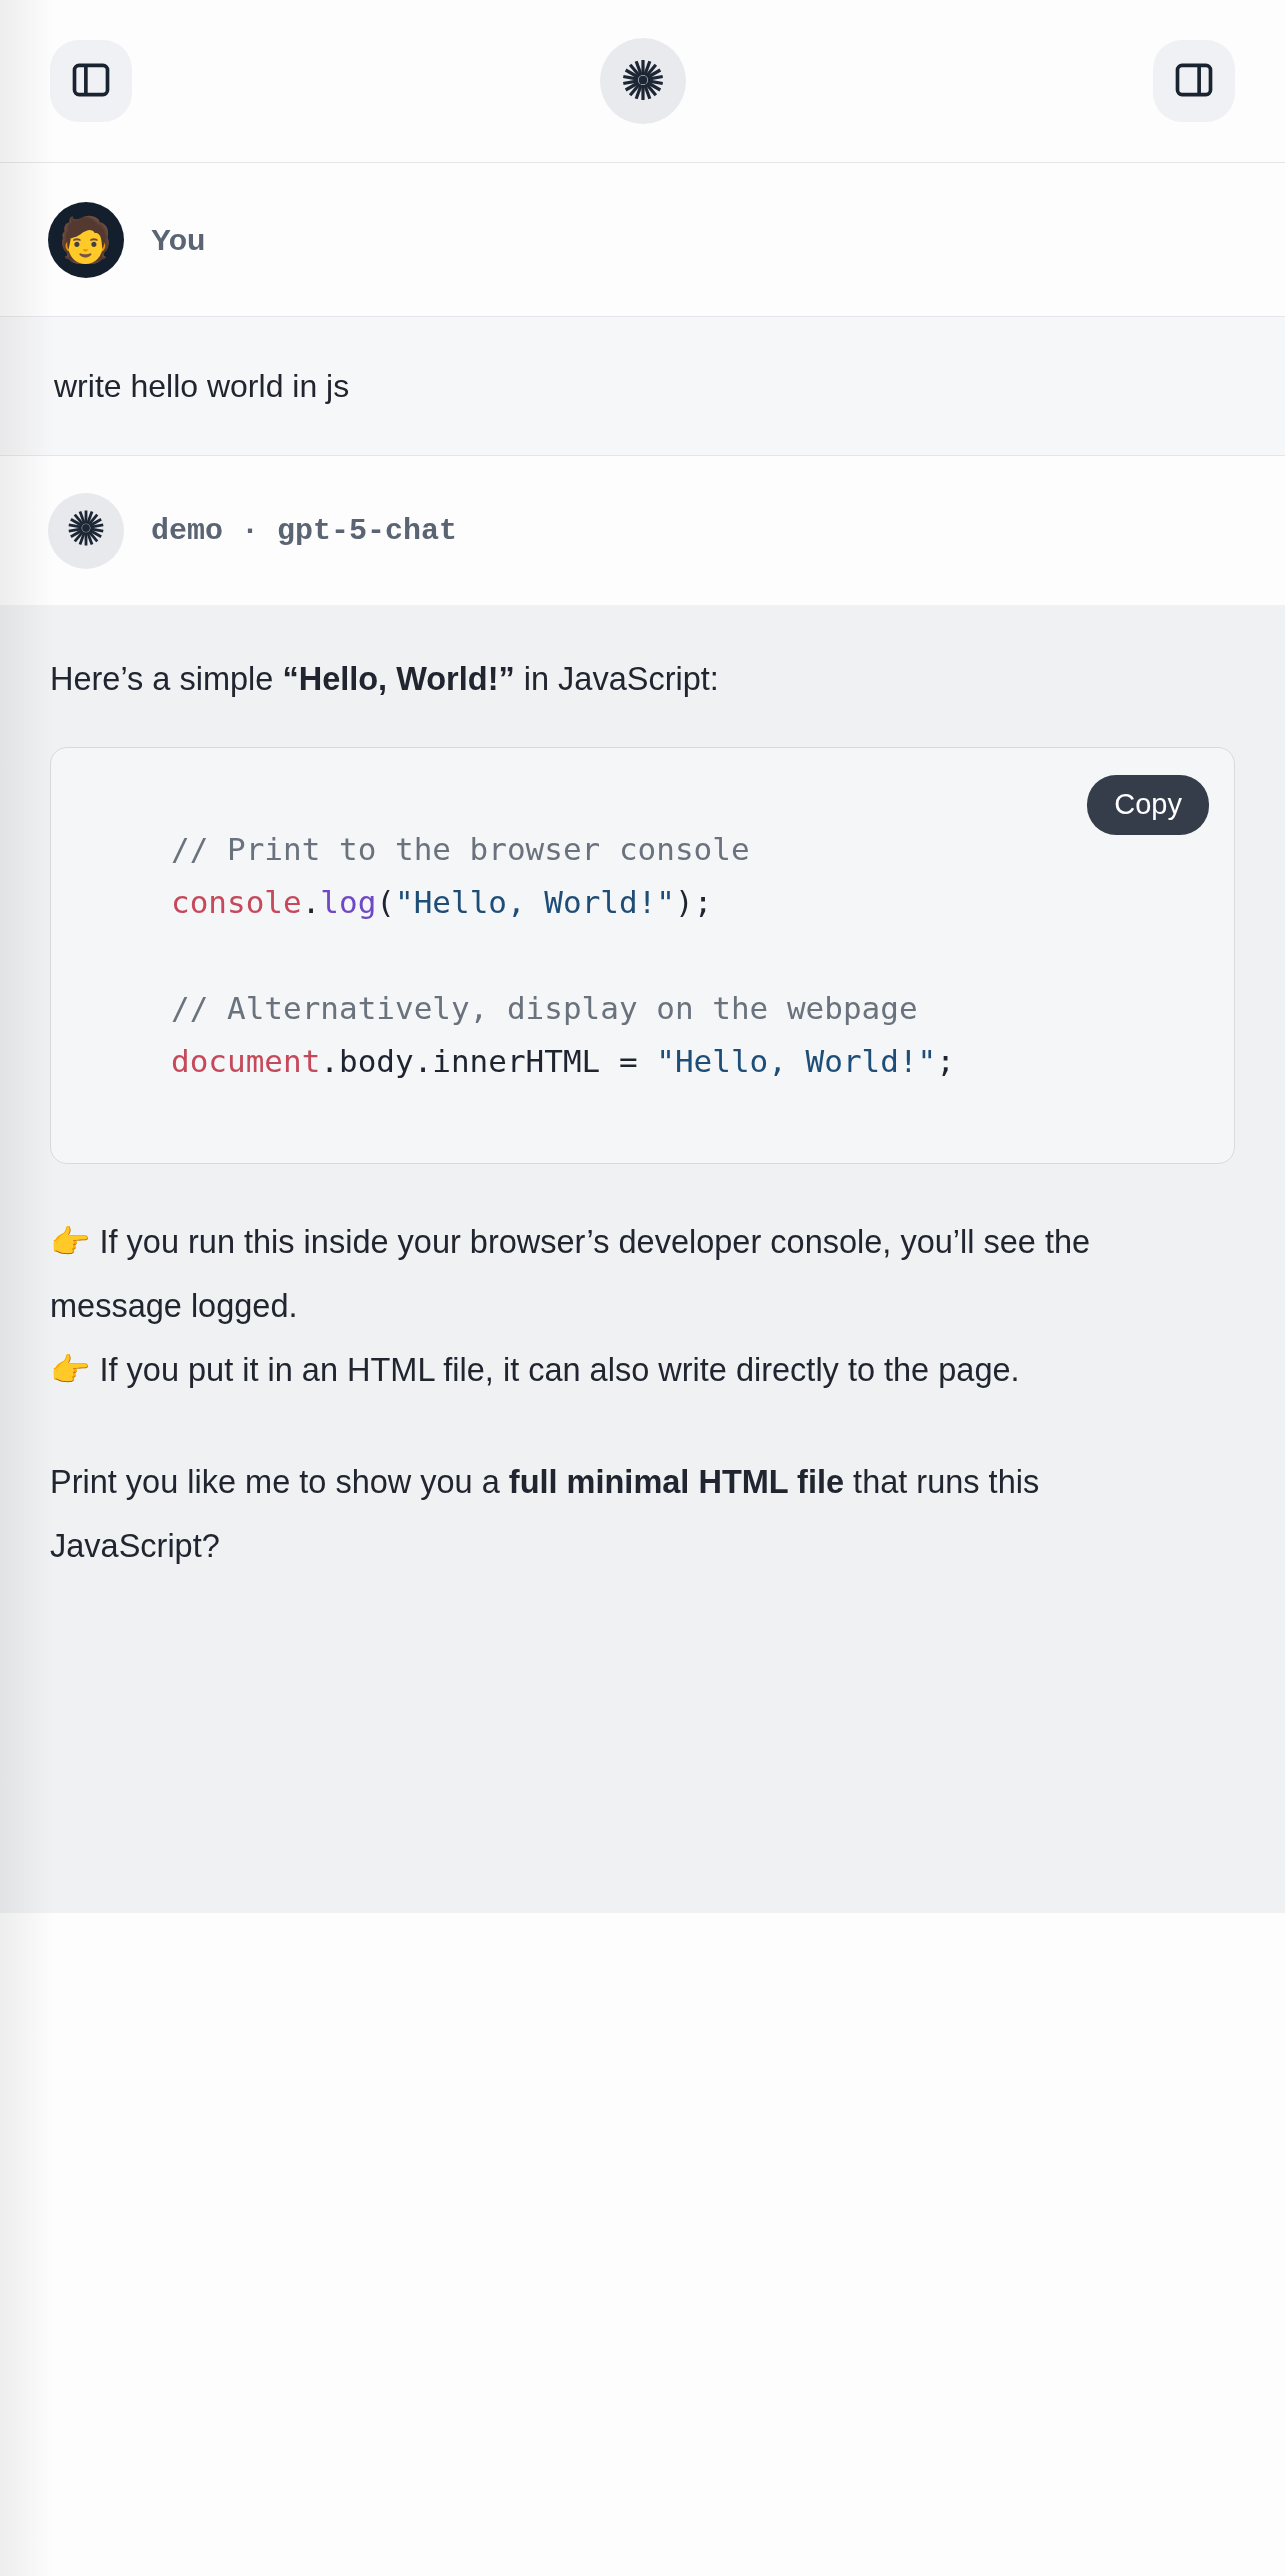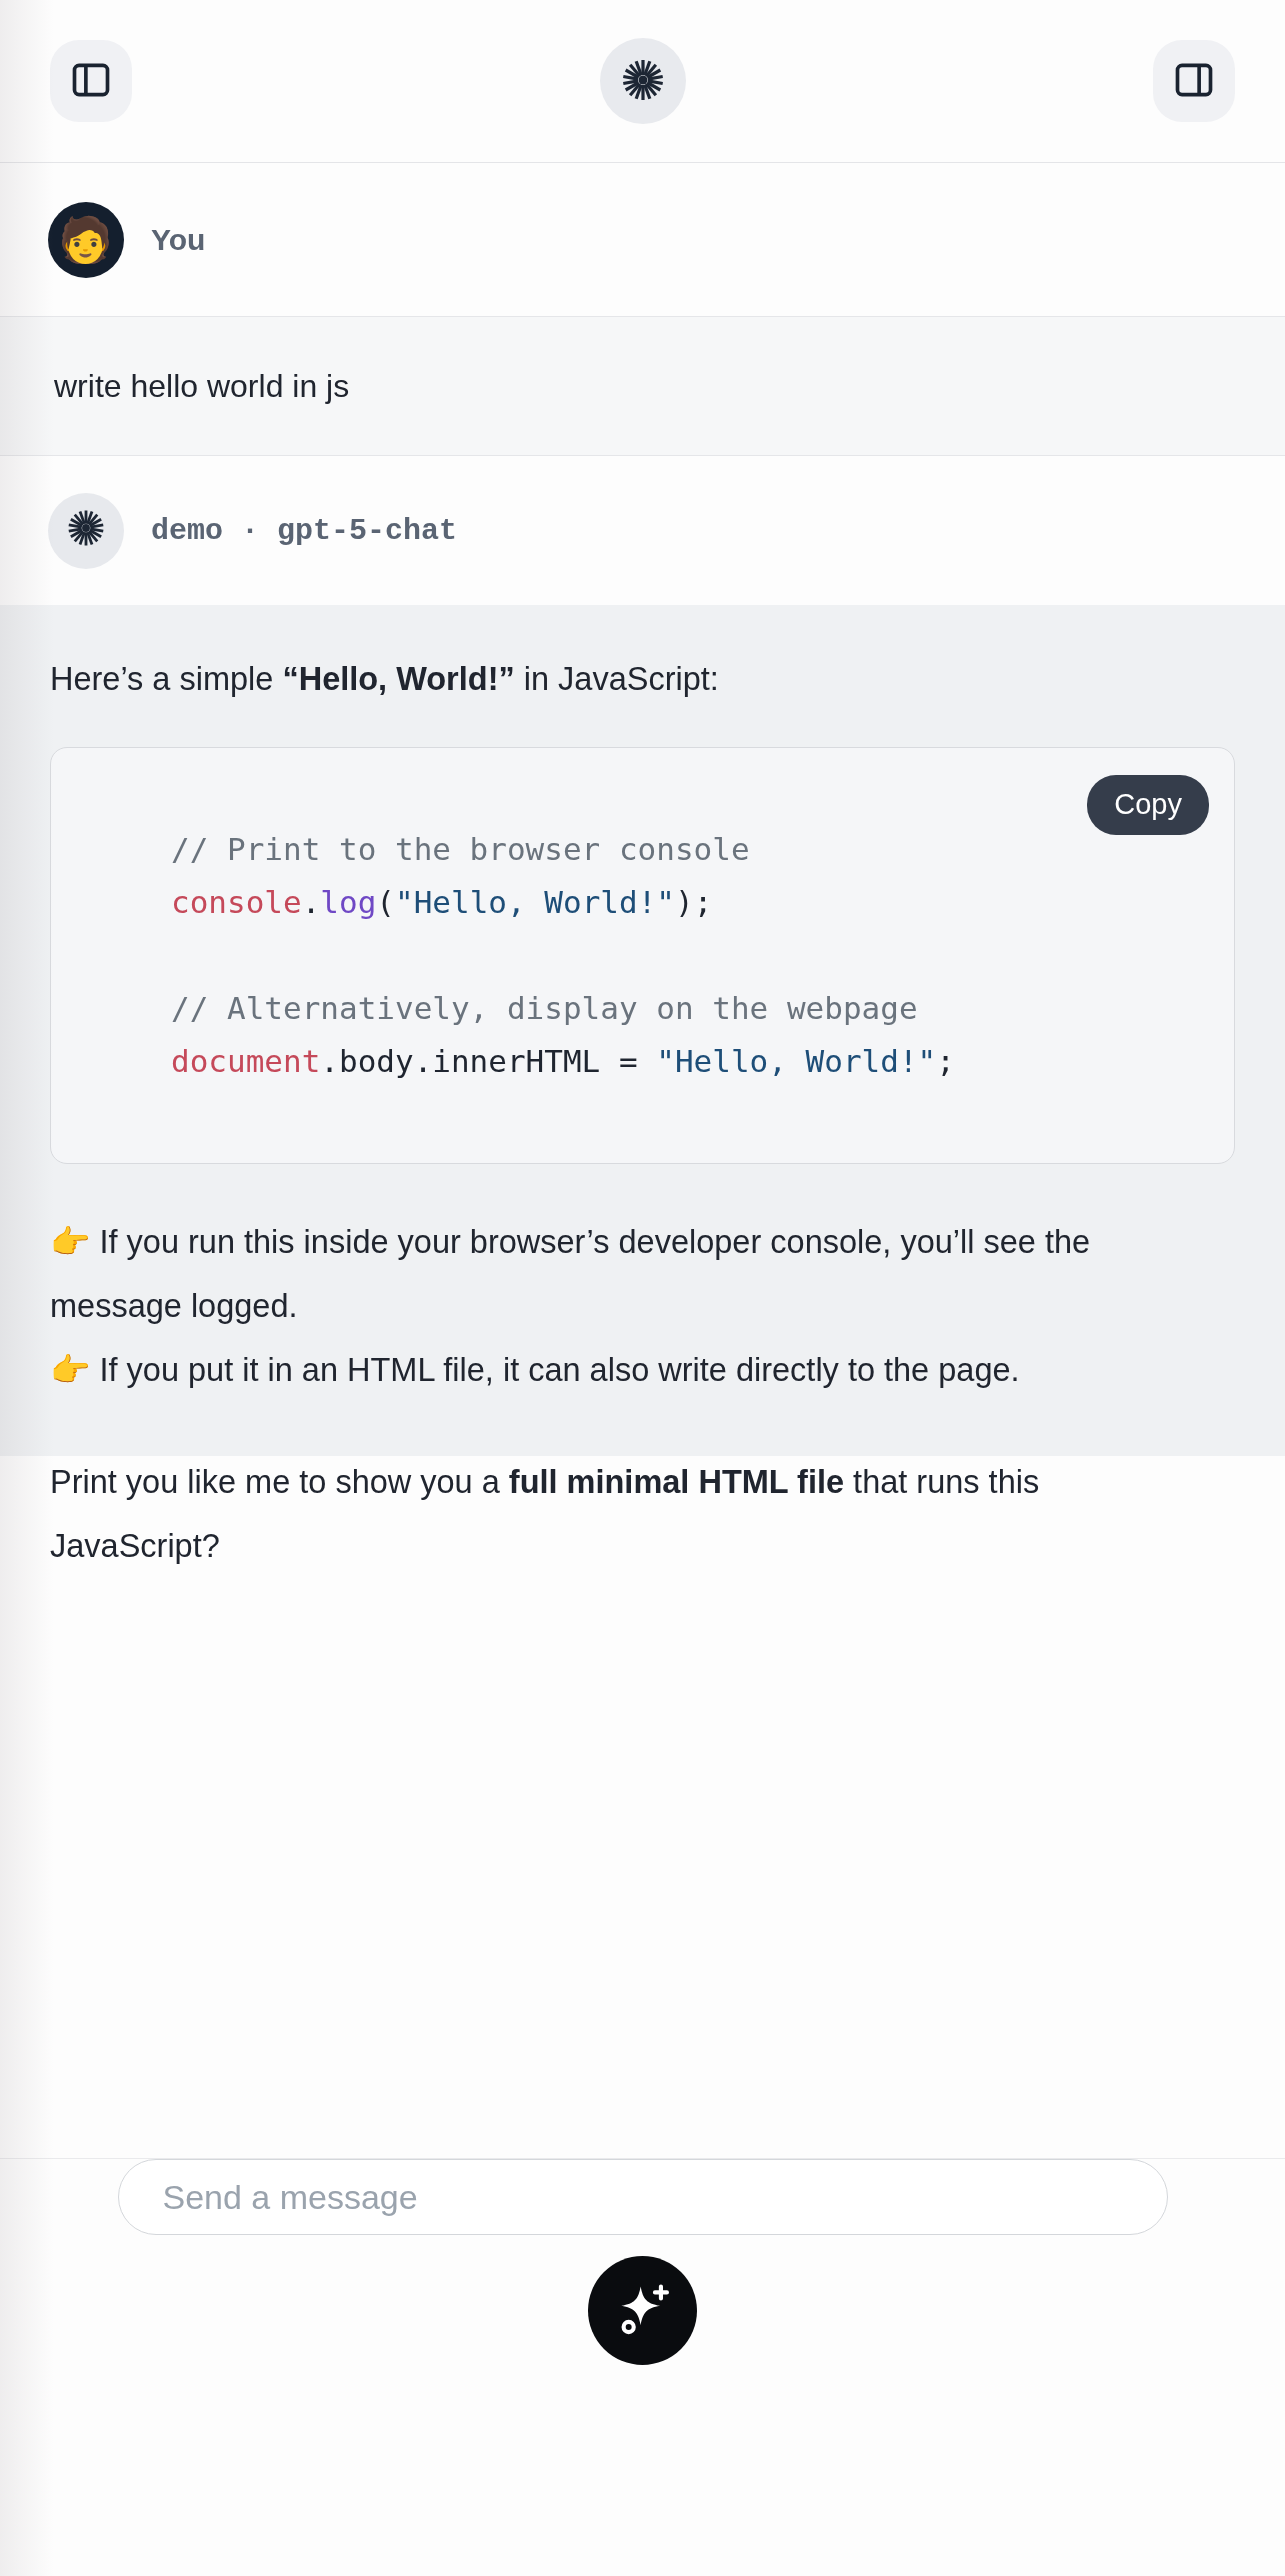--- a/index.html
+++ b/index.html
@@ -44,21 +44,21 @@
 
   .user-strip {
     height:140px; background:#f6f7f8;
     border-top:1.9px solid #e5e6e9; border-bottom:1.9px solid #e5e6e9;
     display:flex; align-items:center; padding:16px 54px;
     font-size:32px; color:#20252f;
   }
 
   
   .assistant-area {
-    height:851px; background:#eff1f3; padding:42px 50px 8px 50px;
+    height:1308px; background:#eff1f3; padding:42px 50px 8px 50px;
   }
   .msg-text { font-size:32.5px; line-height:64px; color:#20252f; max-width:1079px; }
   .msg-text b { font-weight:700; }
 
   .code-block {
     position:relative; margin-top:36px;
     background:#f5f6f8; border:1.9px solid #d8dade; border-radius:17px;
     padding:75px 44px; max-width:1186px;
   }
   .copy-btn {

